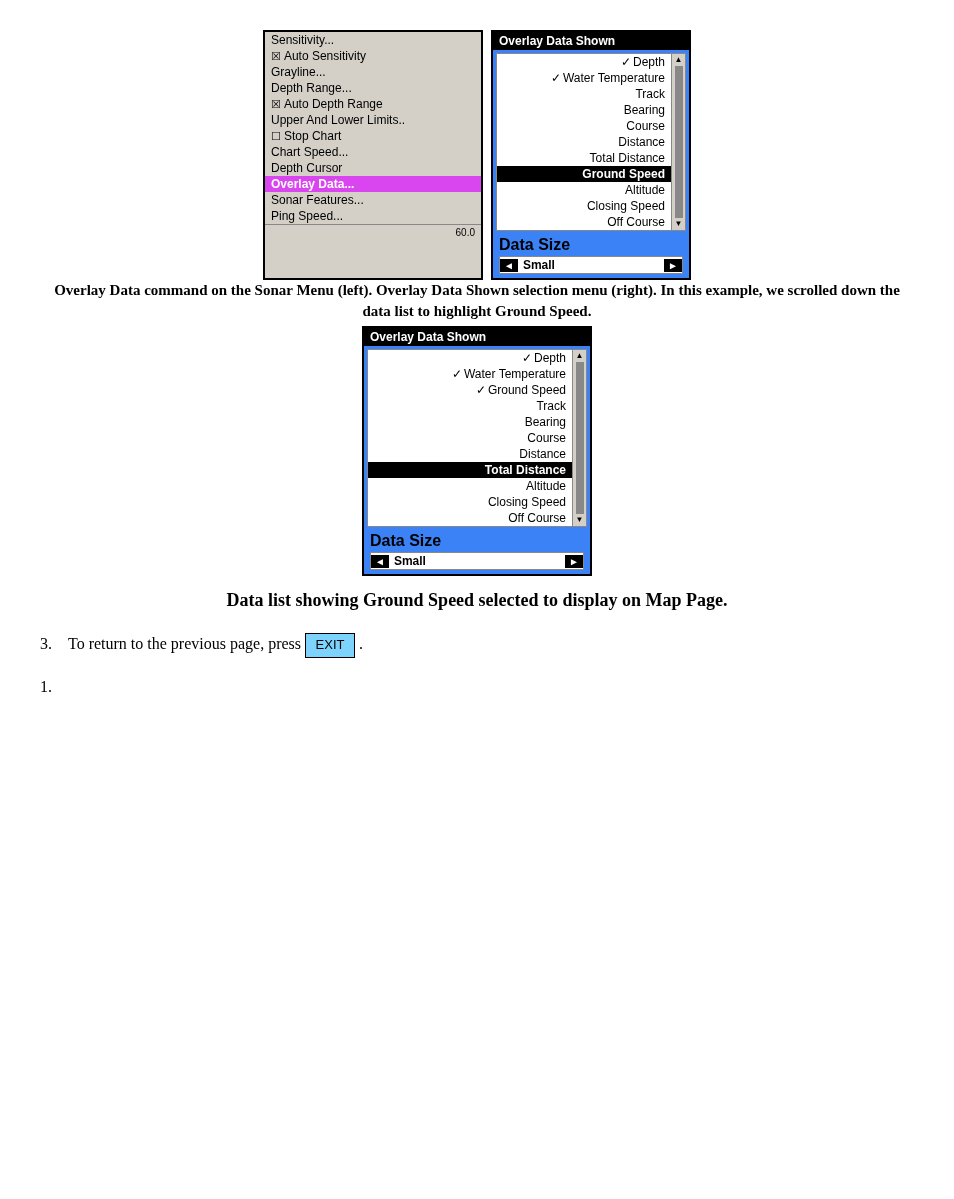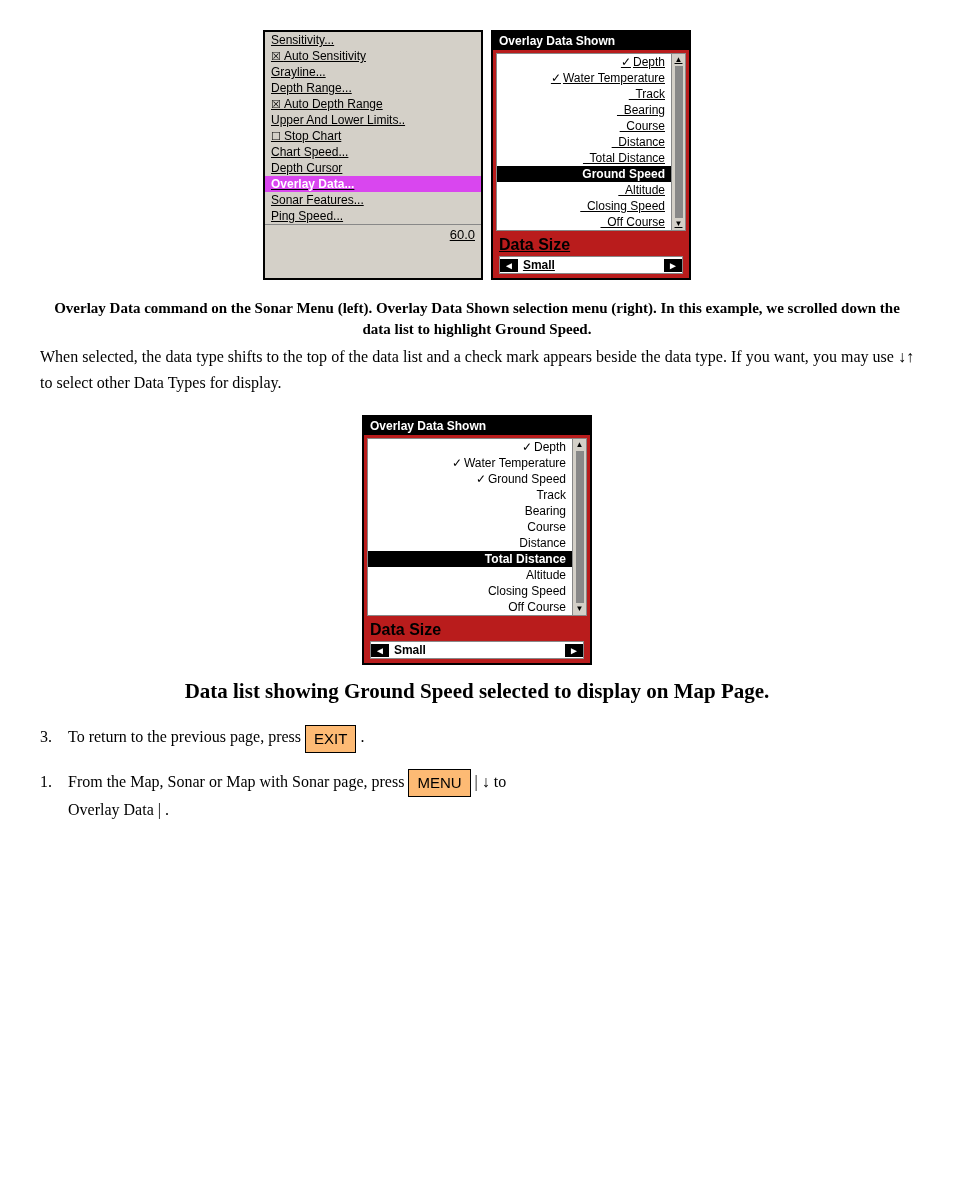--- a/index.html
+++ b/index.html
@@ -17,23 +17,21 @@
     .page-content {
       max-width: 874px;
       margin: 0 auto;
     }
 
     
     .screenshots-row {
       display: flex;
       justify-content: center;
       gap: 8px;
-      margin-bottom: 18px;
       margin-top: 10px;
-      text-decoration: underline;
     }
 
     
     .sonar-menu {
       border: 2px solid #000;
       background: #d4d0c8;
       width: 220px;
       font-family: Arial, sans-serif;
       font-size: 12px;
     }
@@ -56,28 +54,28 @@
 
     .sonar-menu .menu-item.checkbox-unchecked::before {
       content: '☐ ';
       font-size: 11px;
     }
 
     .sonar-menu .menu-bottom {
       text-align: right;
       padding: 2px 6px;
       border-top: 1px solid #888;
-      font-size: 13px;
+      font-size: 10px;
       background: #d4d0c8;
     }
 
     
     .overlay-panel {
       border: 2px solid #000;
-      background: #b91c1c;
+      background: #3b82f6;
       width: 200px;
       font-family: Arial, sans-serif;
       font-size: 12px;
     }
 
     .overlay-panel .panel-title {
       background: #000;
       color: #fff;
       font-weight: bold;
       padding: 2px 6px;
@@ -162,44 +160,44 @@
     .screenshot-center {
       display: flex;
       justify-content: center;
       margin-bottom: 14px;
     }
 
     
     .caption2 {
       text-align: center;
       font-weight: bold;
-      font-size: 21px;
+      font-size: 18px;
       margin-bottom: 20px;
     }
 
     
     .instruction {
       font-size: 16px;
       line-height: 1.6;
       margin-bottom: 16px;
       display: flex;
       gap: 8px;
     }
 
     .instruction .num {
       min-width: 20px;
     }
 
     
     .btn-placeholder {
       display: inline-block;
-      background: #fdba74;
+      background: #7dd3fc;
       border: 1px solid #000;
       padding: 1px 8px;
-      font-size: 15px;
+      font-size: 13px;
       font-family: Arial, sans-serif;
       vertical-align: middle;
       min-width: 50px;
       text-align: center;
     }
 
     .scroll-col {
       width: 14px;
       background: #d4d0c8;
       border-left: 1px solid #888;
@@ -274,23 +272,20 @@
           <div class="size-value">Small</div>
           <div class="arrow-right">►</div>
         </div>
       </div>
     </div>
 
   </div>
 
   <div class="caption">Overlay Data command on the Sonar Menu (left). Overlay Data Shown selection menu (right). In this example, we scrolled down the data list to highlight Ground Speed.</div>
 
-  <p class="body-text">
-    <span>When selected, the data type shifts to the top of the data list and a check mark appears beside the data type. If you want, you may use ↓↑ to select other Data Types for display.</span>
-  </p>
 
   <div class="screenshot-center">
     <div class="overlay-panel" style="width:230px;">
       <div class="panel-title">Overlay Data Shown</div>
       <div style="border:1px solid #888; background:#fff; margin:3px; position:relative; display:flex;">
         <div style="flex:1;">
           <div class="list-item checked">Depth</div>
           <div class="list-item checked">Water Temperature</div>
           <div class="list-item checked">Ground Speed</div>
           <div class="list-item">&nbsp;&nbsp;Track</div>
@@ -325,23 +320,15 @@
     <span class="num">3.</span>
     <span>
       <span>To return to the previous page, press</span>
       <span class="btn-placeholder">EXIT</span>
       <span>.</span>
     </span>
   </div>
 
   <div class="instruction">
     <span class="num">1.</span>
-    <span>
-      <span>From the Map, Sonar or Map with Sonar page, press</span>
-      <span class="btn-placeholder">MENU</span>
-      <span>| ↓ to</span>
-      <br>
-      <span>Overlay Data |</span>
-      <span>.</span>
-    </span>
   </div>
 
 </div>
 
 </body></html>

